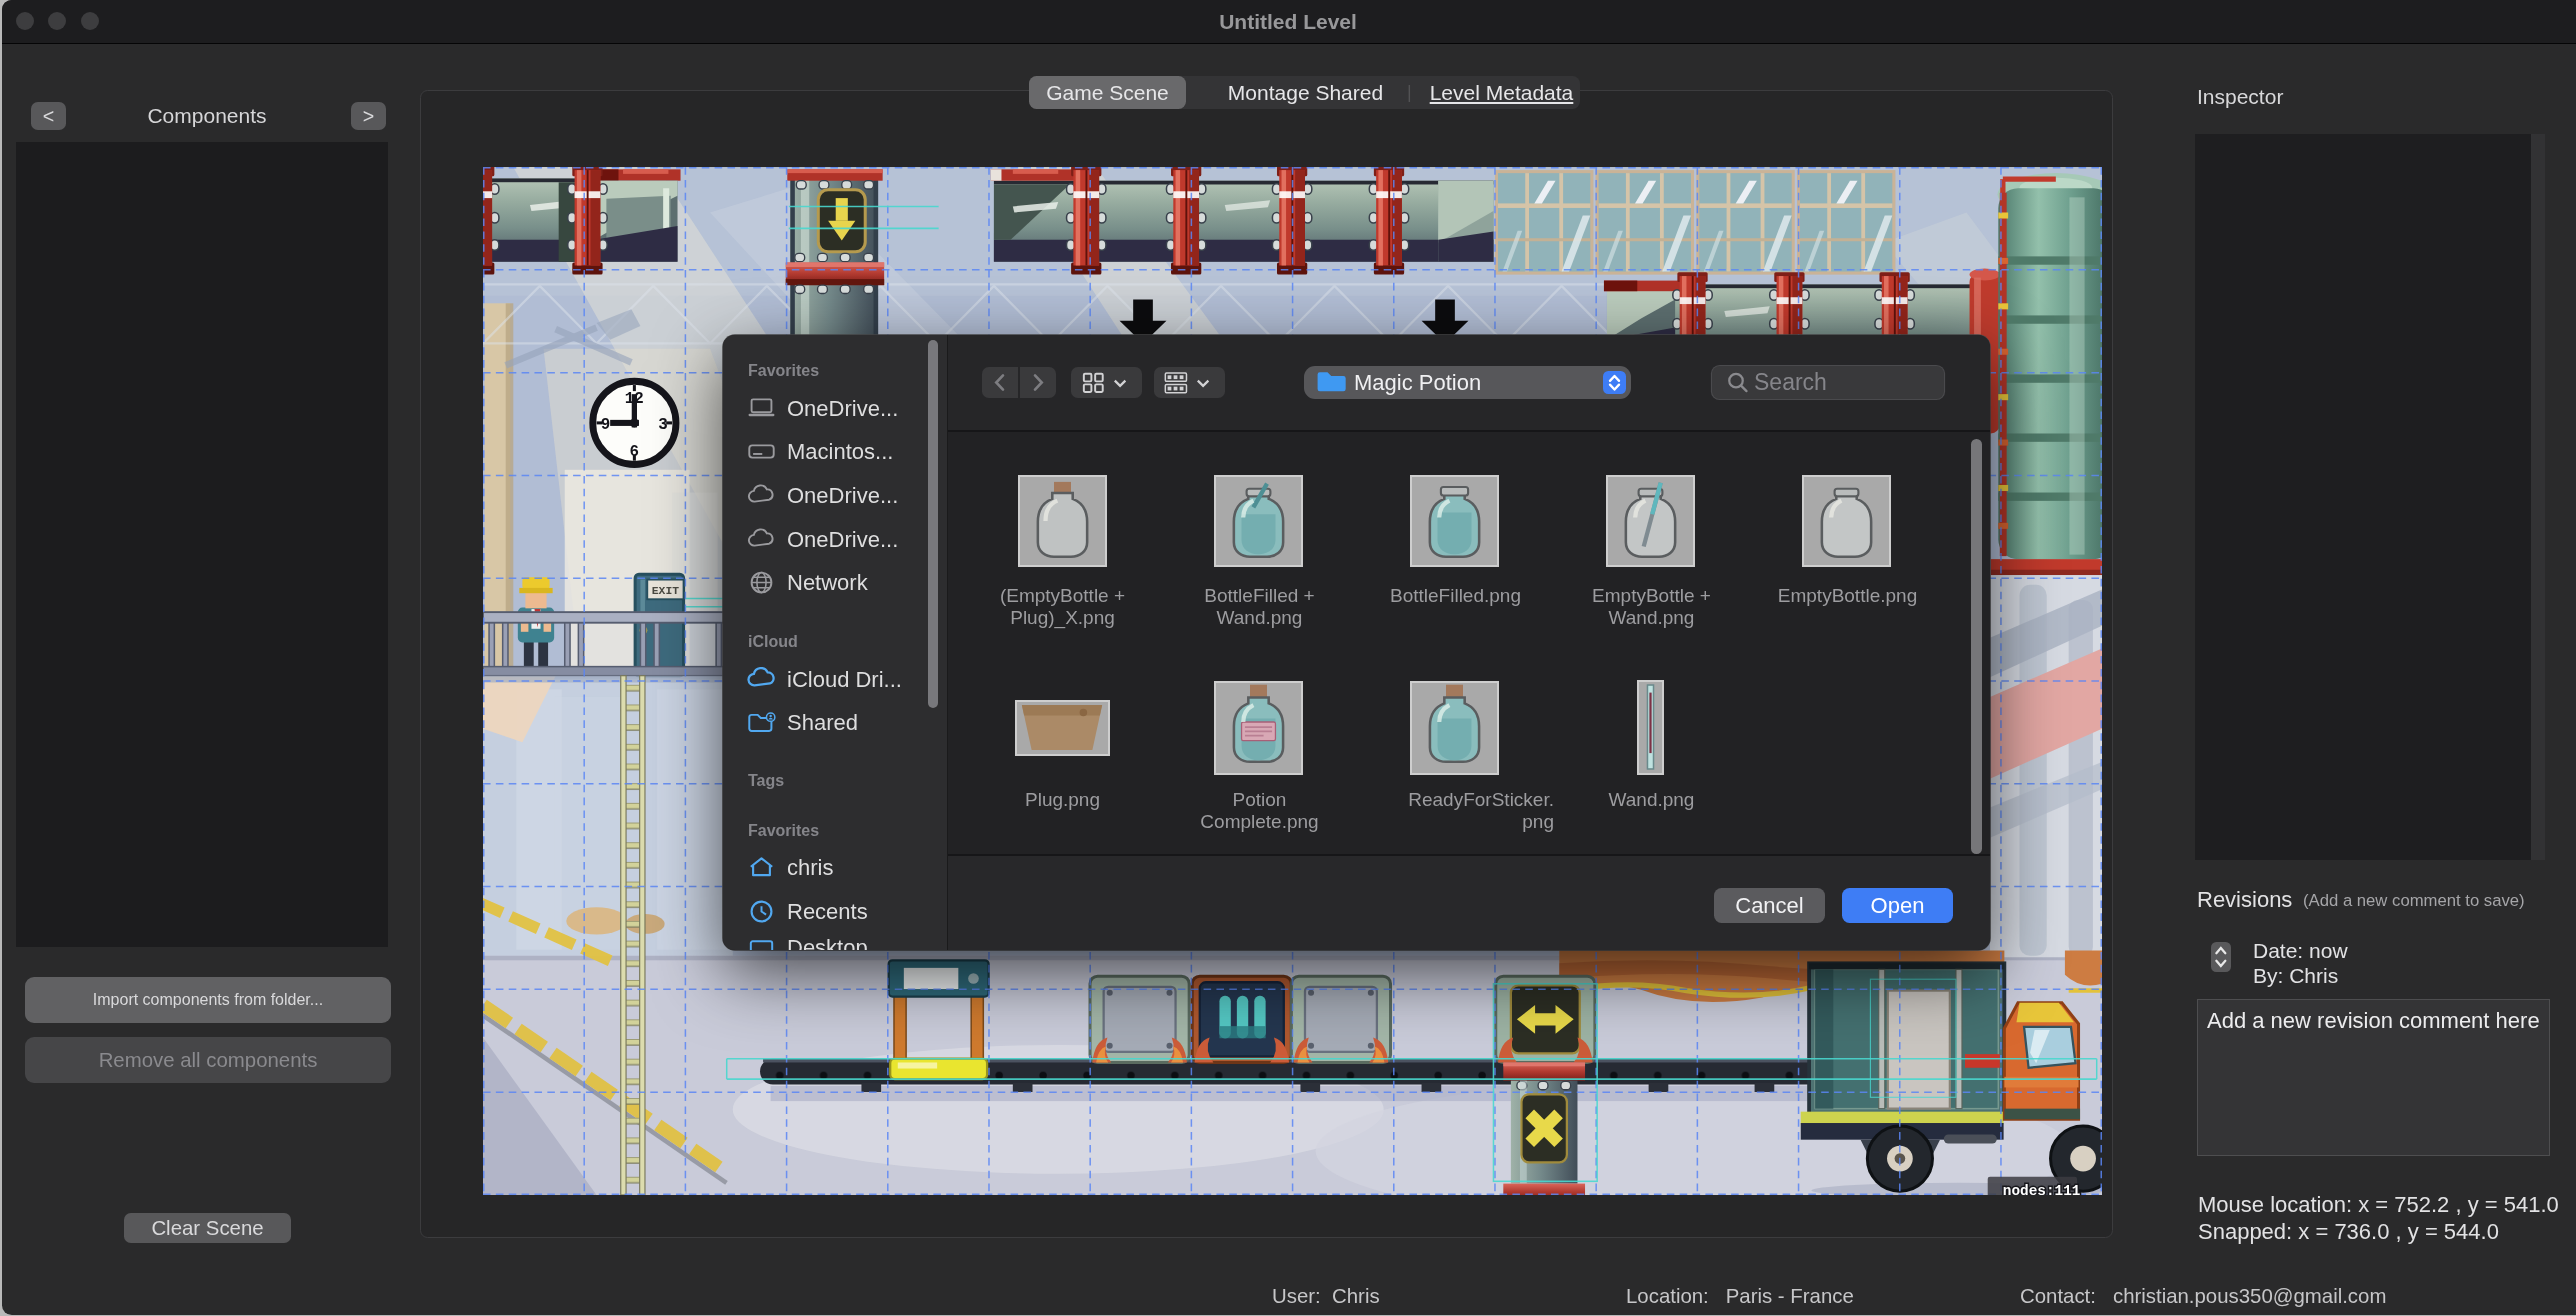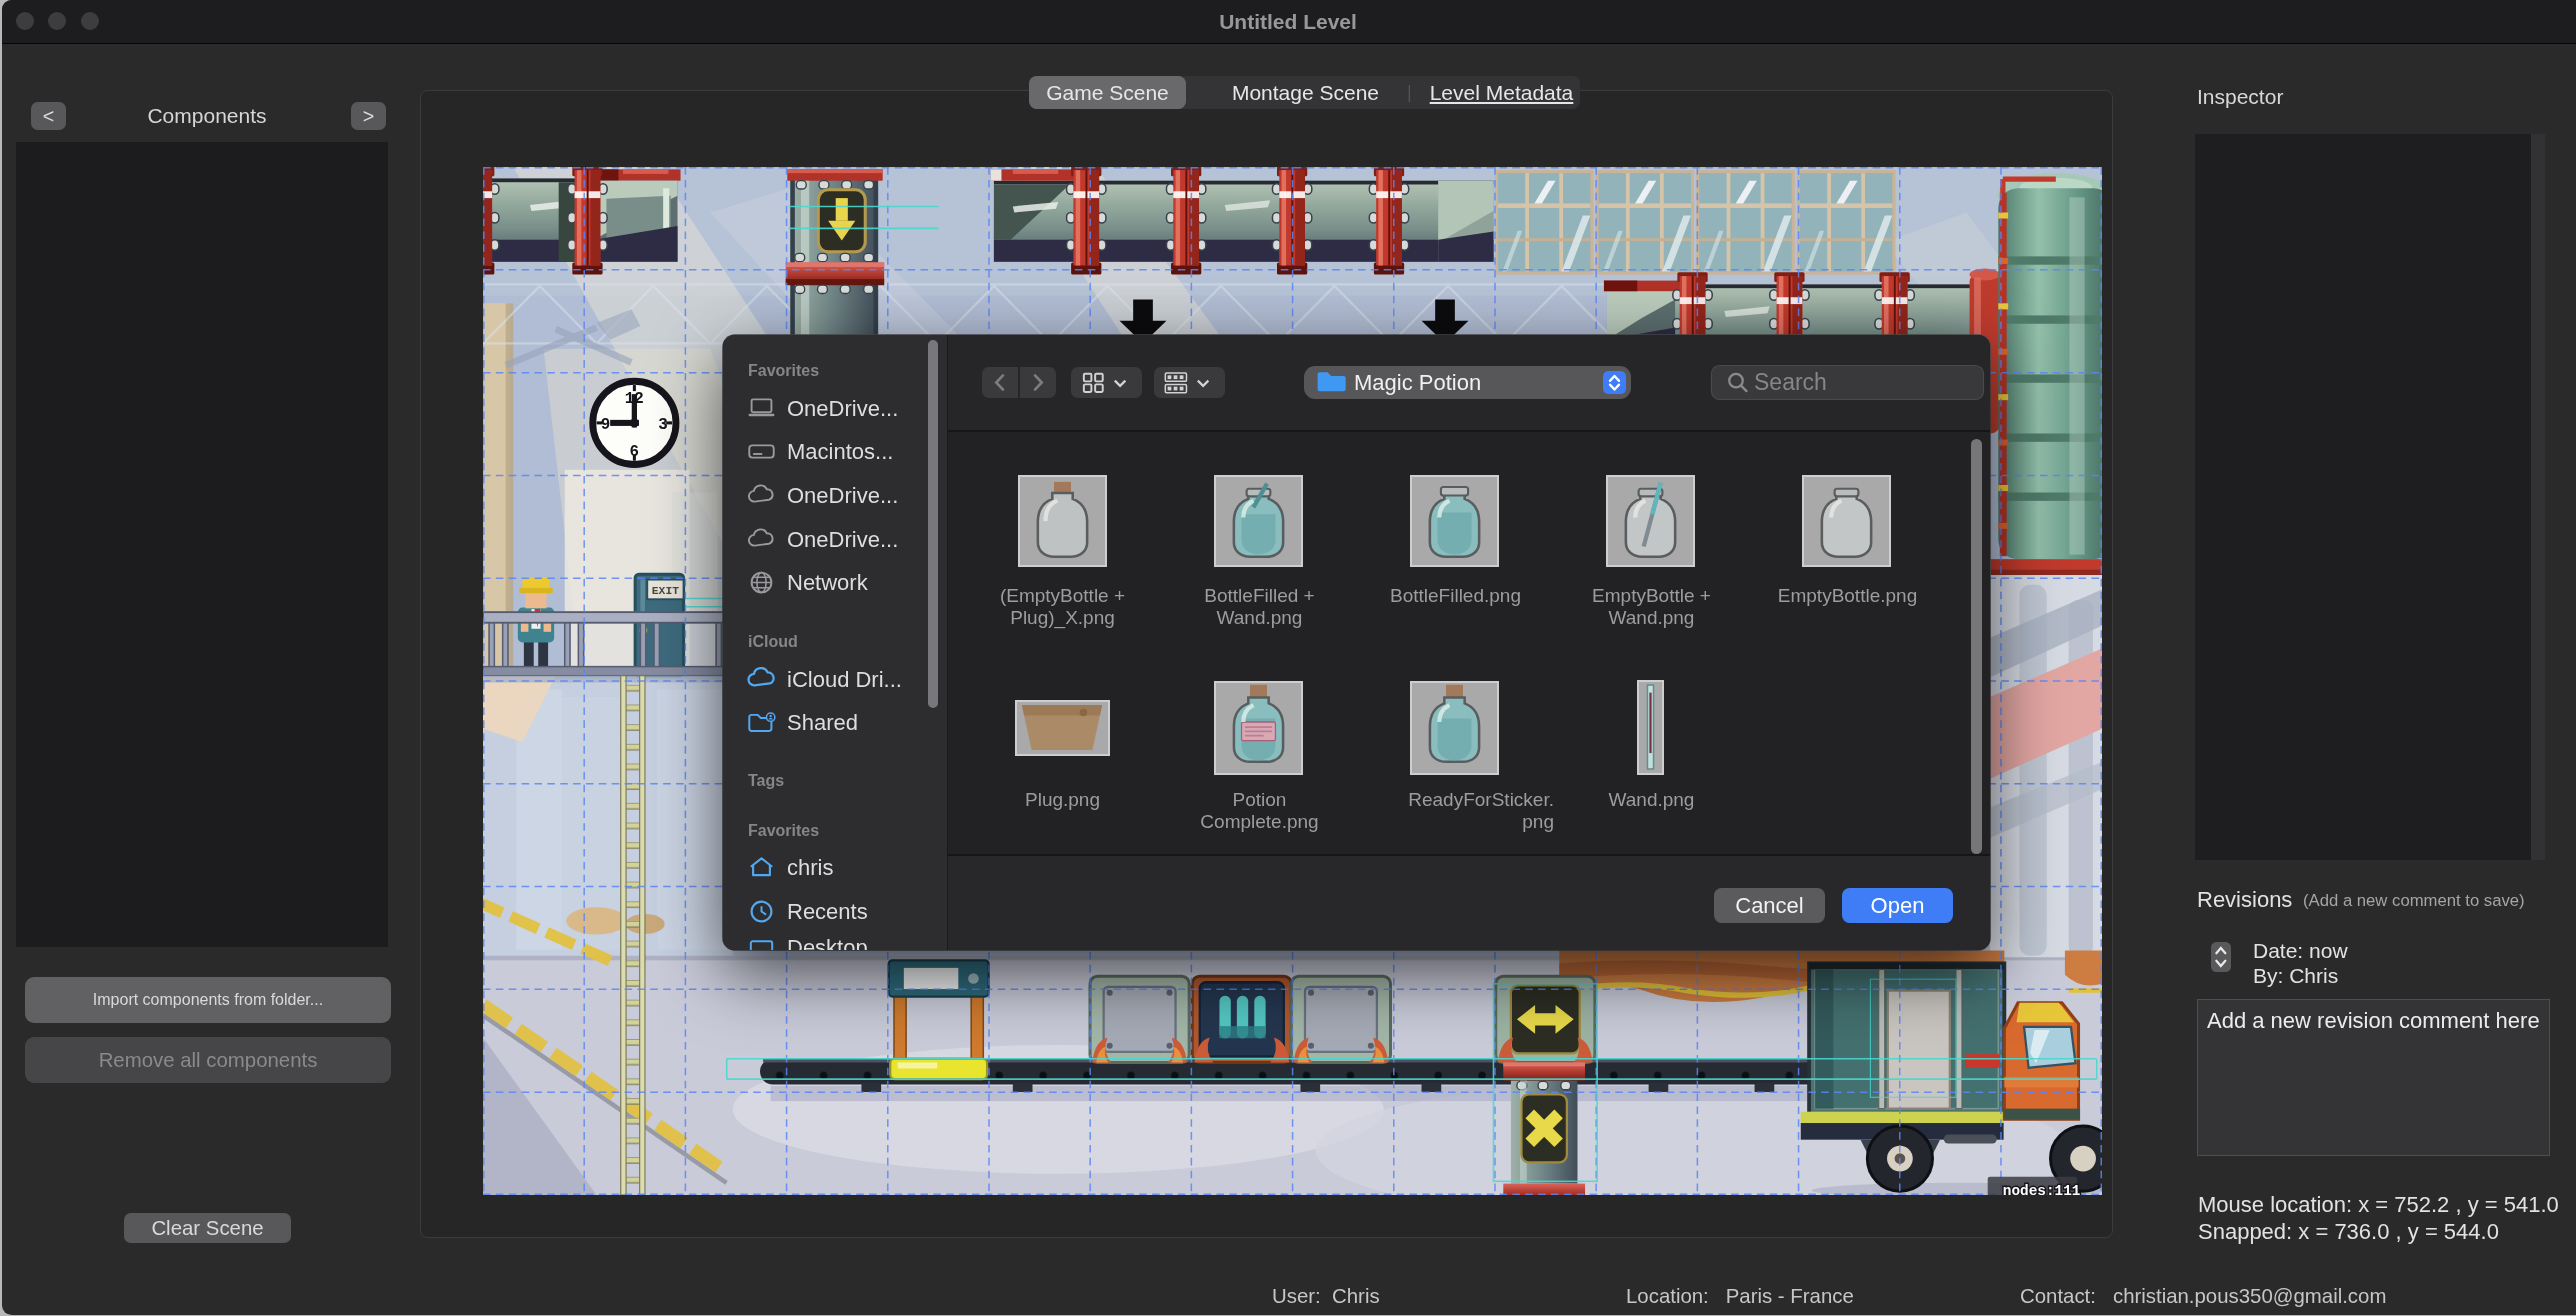--- a/index.html
+++ b/index.html
@@ -43,21 +43,21 @@
   <div class="abs" style="left:76px;top:102px;width:262px;height:28px;line-height:28px;text-align:center;color:#d6d6d8;font-size:21px;">Components</div>
   <div class="btn" style="left:351px;top:102px;width:35px;height:28px;line-height:28px;font-size:19.7px;">&gt;</div>
   <div class="panel-list" style="left:16px;top:142px;width:372px;height:805px;"></div>
   <div class="btn" style="left:25px;top:977px;width:366px;height:46px;line-height:46px;font-size:16px;border-radius:9px;background:#616163;">Import components from folder...</div>
   <div class="abs" style="left:25px;top:1037px;width:366px;height:46px;line-height:46px;font-size:20.4px;border-radius:9px;background:#464648;color:#8a8a8e;text-align:center;">Remove all components</div>
   <div class="btn" style="left:124px;top:1213px;width:167px;height:30px;line-height:30px;font-size:20.4px;">Clear Scene</div>
 
   <div class="seg">
     <div class="sel"></div>
     <span style="left:0;width:157px;text-align:center;">Game Scene</span>
-    <span style="left:188px;width:177px;text-align:center;">Montage Scene</span>
+    <span style="left:188px;width:177px;text-align:center;">Montage Shared</span>
     <span style="left:378px;width:3px;color:#525254;font-size:18px;">|</span>
     <span style="left:394px;width:157px;text-align:center;text-decoration:underline;">Level Metadata</span>
   </div>
 
   <div class="canvas"></div>
   <svg class="art" viewBox="0 0 2139 1358">
   <defs>
     <linearGradient id="ductv" x1="0" y1="0" x2="0" y2="1">
             <stop offset="0" stop-color="#b3c4b5"></stop>
             <stop offset="0.28" stop-color="#96ab9f"></stop>
@@ -665,21 +665,21 @@
       <svg width="41" height="33" style="position:absolute;left:6px;top:0;" viewBox="0 0 54 43">
             <path d="M10 11 a3 3 0 0 1 3-3 h10 l5 5 h16 a3 3 0 0 1 3 3 v14 a3 3 0 0 1 -3 3 h-31 a3 3 0 0 1 -3-3 z" fill="#3f99f2"></path>
           </svg>
       <span style="position:absolute;left:50px;top:0;height:33px;line-height:33px;color:#f0f0f2;font-size:22px;">Magic Potion</span>
       <div class="abs" style="left:299px;top:4.5px;width:23px;height:23.5px;background:#3e7df5;border-radius:5.3px;">
         <svg width="23" height="23.5" viewBox="0 0 30 31">
               <path d="M9 13 L15 6.5 L21 13" fill="none" stroke="#fff" stroke-width="3" stroke-linecap="round" stroke-linejoin="round"></path>
               <path d="M9 18 L15 24.5 L21 18" fill="none" stroke="#fff" stroke-width="3" stroke-linecap="round" stroke-linejoin="round"></path>
             </svg></div>
     </div>
-    <div class="abs" style="left:989px;top:31px;width:271px;height:33px;background:#39393b;border-radius:7.6px;box-shadow:0 0 0 1.1px #4a4a4d;">
+    <div class="abs" style="left:989px;top:31px;width:232px;height:33px;background:#39393b;border-radius:7.6px;box-shadow:0 0 0 1.1px #4a4a4d;">
       <svg width="33" height="33" style="position:absolute;left:9px;top:0;" viewBox="0 0 44 43">
             <circle cx="20" cy="19" r="9" fill="none" stroke="#8a8a8e" stroke-width="3"></circle>
             <path d="M27 26 L34 33" stroke="#8a8a8e" stroke-width="3" stroke-linecap="round"></path>
           </svg>
       <span style="position:absolute;left:42px;top:0;height:33px;line-height:33px;color:#85858a;font-size:23px;">Search</span>
     </div>
 
     <div class="thumb" style="left:295px;top:140px;width:89px;height:92px;">
       <svg width="85" height="88" viewBox="0 0 100 100">
             <rect x="40" y="4" width="20" height="13" fill="#a3795c"></rect>

